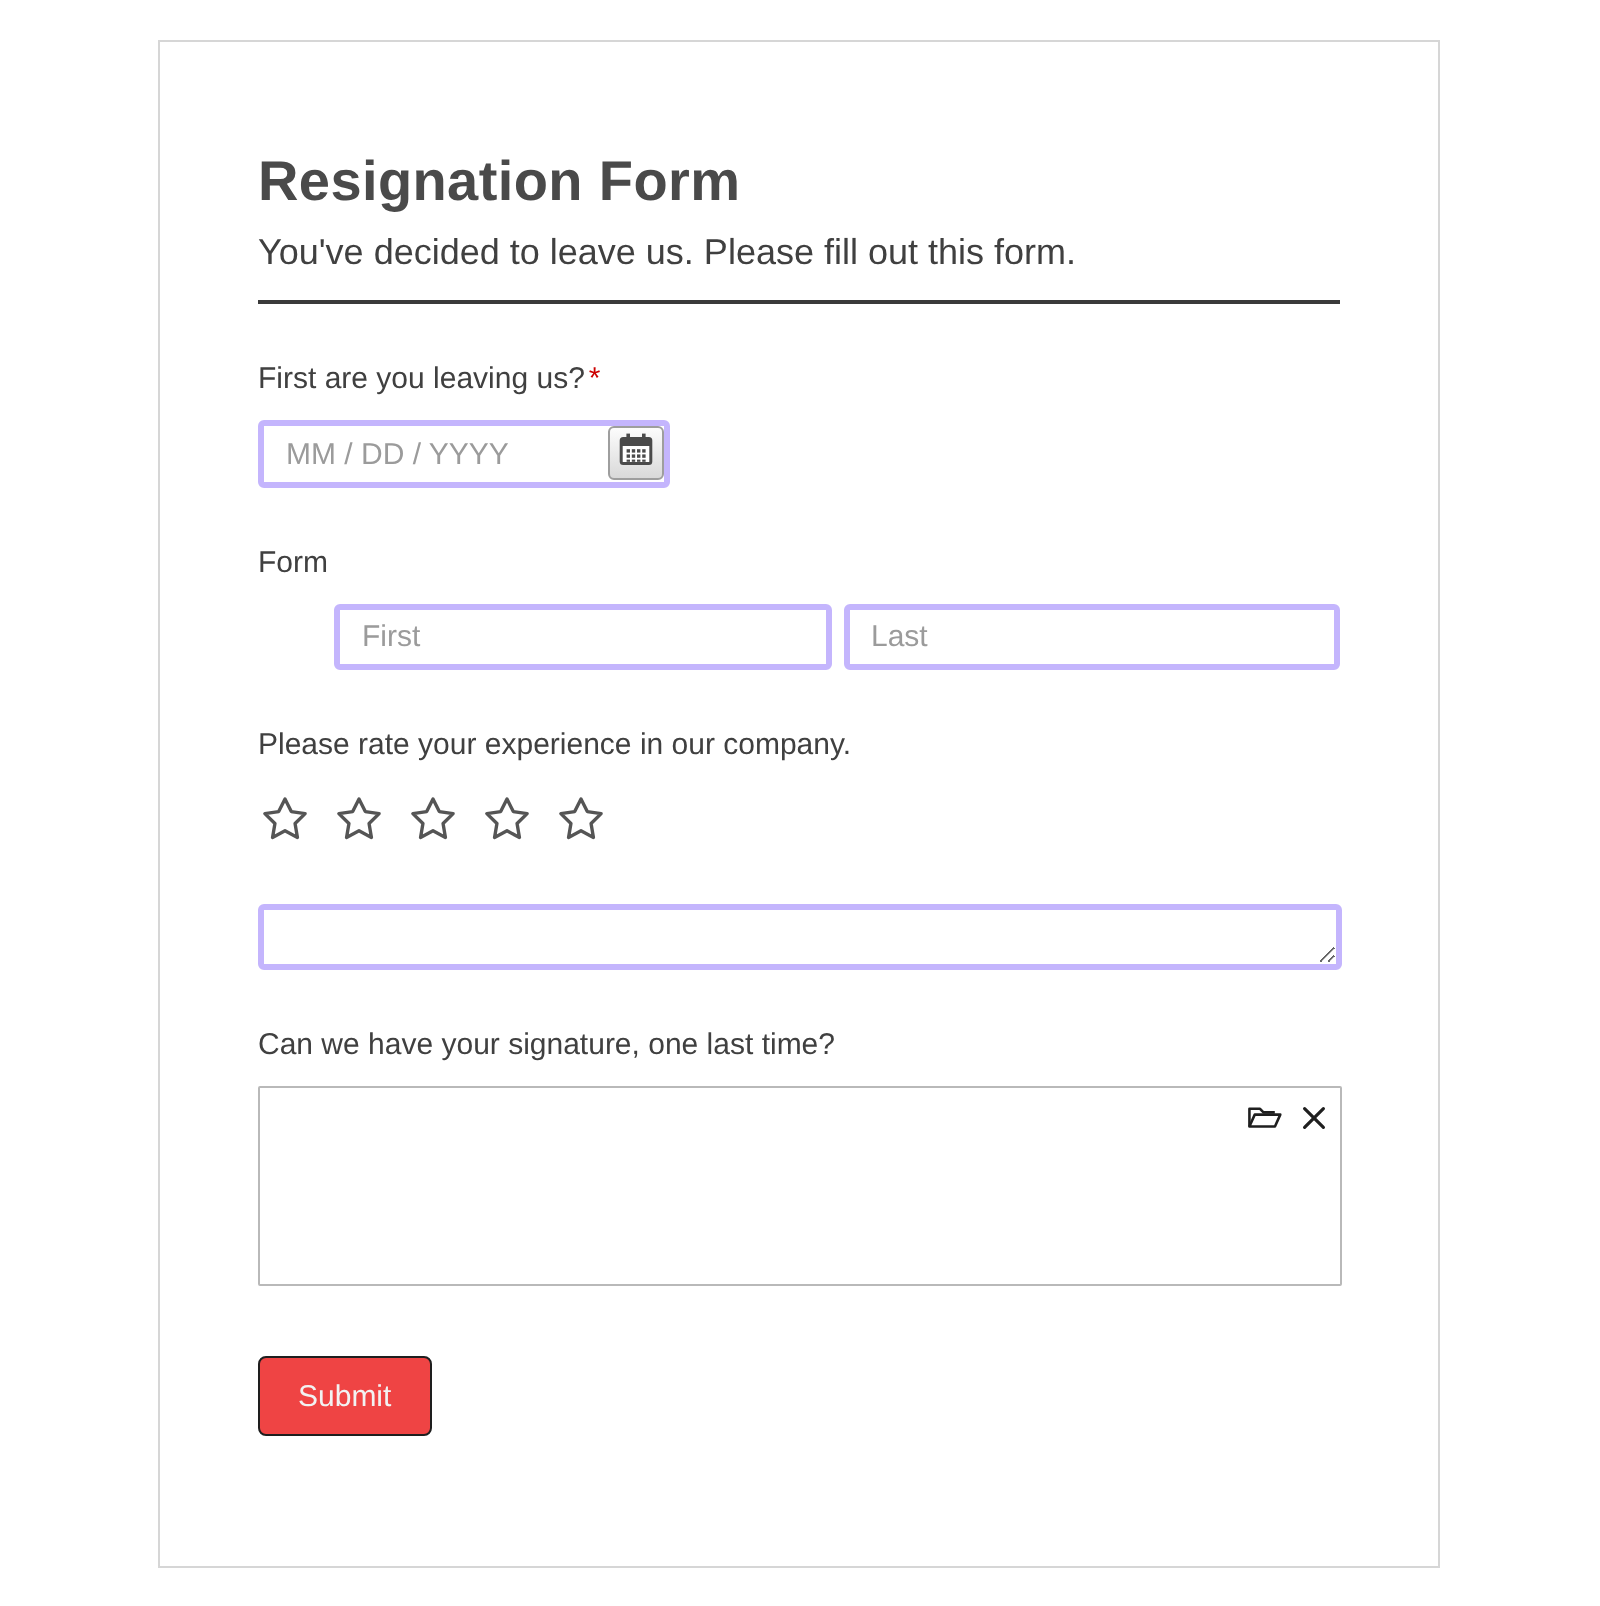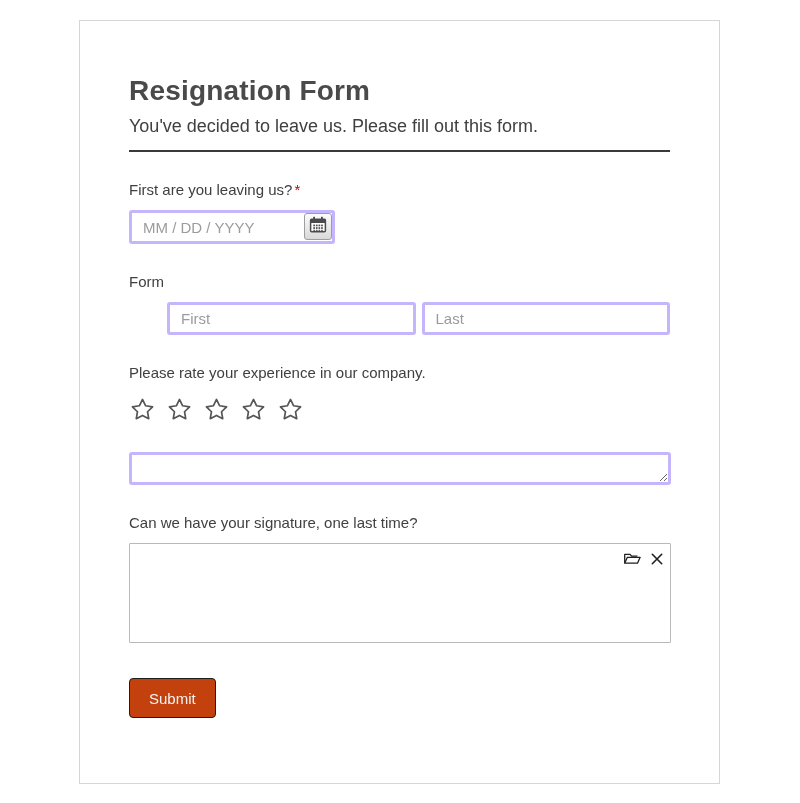--- a/index.html
+++ b/index.html
@@ -104,21 +104,21 @@
     top: 7px; right: 7px;
     display: flex; align-items: center; gap: 10px;
   }
   .icon-btn {
     background: none; border: none; padding: 0;
     cursor: pointer; line-height: 0;
   }
   .submit-row { margin-top: 35px; }
   .submit-button {
     font-family: "Liberation Sans", "DejaVu Sans", sans-serif;
-    background: #c2410c;
+    background: #ef4444;
     color: #f2f2f2;
     border: 1px solid #1e1e1e;
     border-radius: 4px;
     font-size: 15px;
     padding: 0 19px;
     height: 40px;
     cursor: pointer;
   }
 </style>
 </head>

